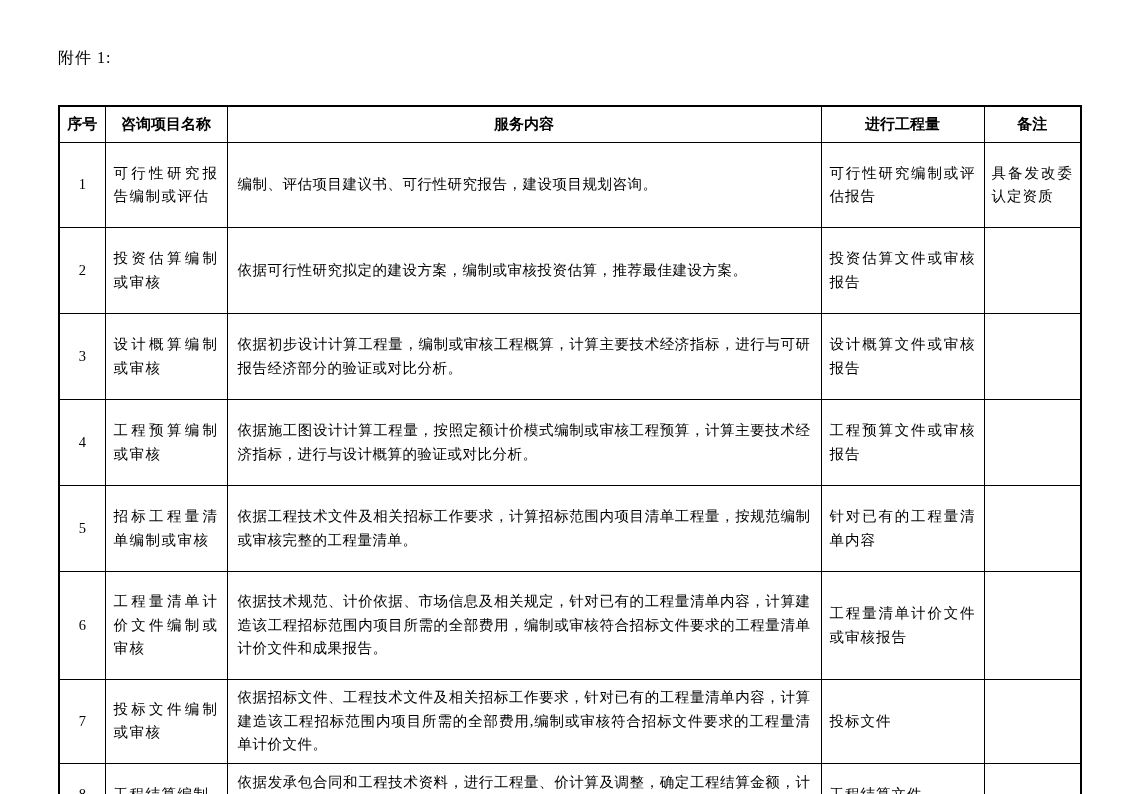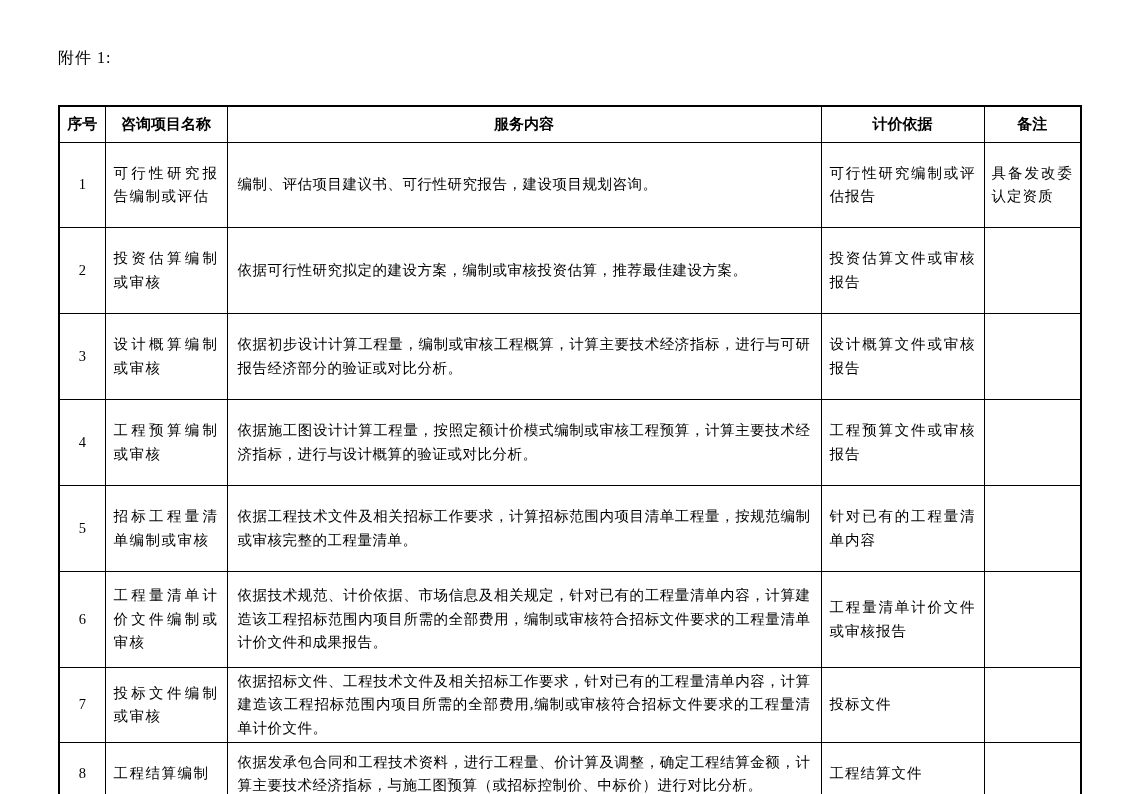--- a/index.html
+++ b/index.html
@@ -53,21 +53,21 @@
   col.c-name   { width: 122px; }
   col.c-content{ width: 594px; }
   col.c-result { width: 163px; }
   col.c-remark { width: 97px; }
 
   td.cell-no {
     text-align: center;
     font-size: 15px;
   }
   td.cell-name {
-    padding: 12px 8px;
+    padding: 18px 8px;
     text-align: justify;
     text-justify: inter-ideograph;
     letter-spacing: 1.5px;
   }
   td.cell-content {
     padding: 2px 10px;
     text-align: justify;
     text-justify: inter-ideograph;
     letter-spacing: 0.5px;
   }
@@ -112,21 +112,21 @@
         <col class="c-name">
         <col class="c-content">
         <col class="c-result">
         <col class="c-remark">
     </colgroup>
     <thead>
       <tr>
         <th>序号</th>
         <th>咨询项目名称</th>
         <th>服务内容</th>
-        <th>计价依据</th>
+        <th>进行工程量</th>
         <th>备注</th>
       </tr>
     </thead>
     <tbody>
       <tr>
         <td class="cell-no">1</td>
         <td class="cell-name">可行性研究报告编制或评估</td>
         <td class="cell-content">编制、评估项目建议书、可行性研究报告，建设项目规划咨询。</td>
         <td class="cell-result">可行性研究编制或评估报告</td>
         <td class="cell-remark">具备发改委认定资质</td>

